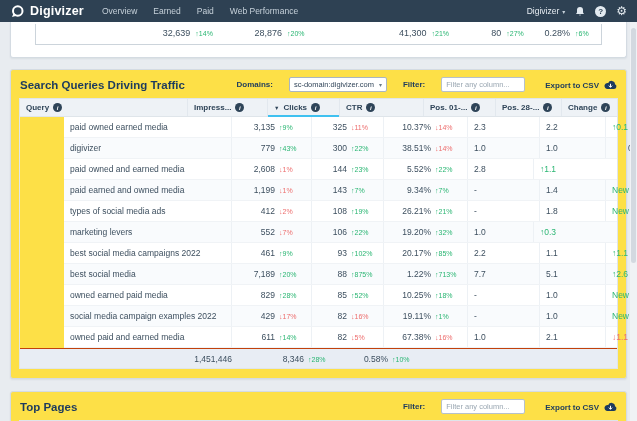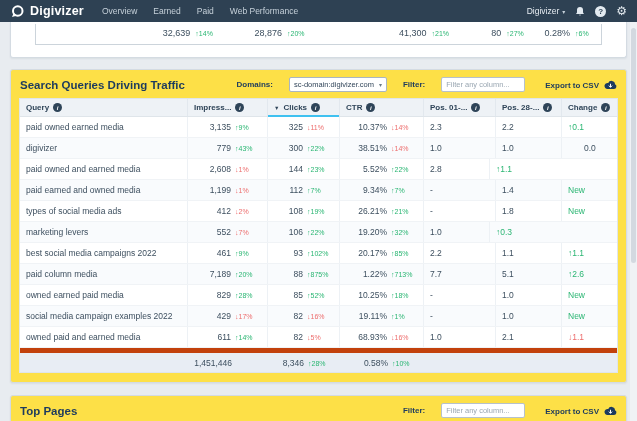--- a/index.html
+++ b/index.html
@@ -43,29 +43,29 @@
   
   .sq-table { margin:0 8px 9px; border:1px solid #dfe5ea; }
   .t-head { display:flex; background:#eef2f6; border-bottom:1px solid #dfe5ea;justify-content:center; }
   .h-cell { display:flex; align-items:center; gap:4px; padding:4px 6px; font-size:8px; font-weight:bold; color:#2e4458; border-right:1px solid #e2e8ee; position:relative; cursor:pointer; }
   .h-cell:last-child { border-right:none; }
   .h-cell.sorted::after { content:""; position:absolute; left:0; right:0; bottom:-1px; height:2px; background:#3fc1f0; }
   .sort-arrow { font-size:5.5px; color:#2e4458; }
   .info-icon { width:9px; height:9px; min-width:9px; border-radius:50%; background:#2e4458; color:#fff; font-size:6px; font-weight:bold; font-style:italic; display:inline-flex; align-items:center; justify-content:center; cursor:pointer; }
   .c0{width:168px}.c1{width:80px}.c2{width:72px}.c3{width:84px}.c4{width:72px}.c5{width:66px}.c6{width:55px}
   .h-cell,.cell { flex:none; }
-  .t-row { display:flex; border-bottom:1px solid #f0f3f6; background:#fff; }
+  .t-row { display:flex; border-bottom:1px solid #f0f3f6; background:#fff;margin-left:44px; }
   .t-row:nth-child(even) { background:#f9fbfd; }
   .cell { padding:5px 6px; font-size:8.5px; color:#3d4f5f; border-right:1px solid #edf1f5; display:flex; align-items:baseline; }
   .cell:last-child { border-right:none; }
   .cell.num { justify-content:flex-end; }
   .cell .pct { font-size:7px; width:26px; min-width:26px; margin-left:4px; text-align:left; }
   .change-up { color:#2bb673; } .change-down { color:#ed6e6e;text-align:center; }
   .change-new { color:#2bb673; } .change-none { color:#3d4f5f;padding-left:16px; }
-  .t-totals { display:flex; background:#e8edf4; border-top:5px solid #c2410c; }
+  .t-totals { display:flex; background:#e8edf4; border-top:1px solid #c2410c; }
   .t-totals .cell { border-right:none; background:transparent; padding:4.5px 6px; }
 
   
   .tp-head { height:18px; background:#eef2f6; margin:0 8px; border:1px solid #dfe5ea; border-bottom:none; position:relative; }
 
   
   .scroll-track { position:fixed; right:0; top:22px; width:7px; height:399px; background:#f0f2f5; }
   .scroll-thumb { position:absolute; left:1px; top:6px; width:5px; height:235px; background:#d3d9e0; border-radius:3px; }
 
   svg { display:block; }
@@ -262,21 +262,21 @@
         </div>
         <div class="t-row">
           <div class="cell c0">
             <span>paid earned and owned media</span>
           </div>
           <div class="cell num c1">
             <span class="v">1,199</span>
             <span class="pct down">↓1%</span>
           </div>
           <div class="cell num c2">
-            <span class="v">112</span>
+            <span class="v">143</span>
             <span class="pct up">↑7%</span>
           </div>
           <div class="cell num c3">
             <span class="v">9.34%</span>
             <span class="pct up">↑7%</span>
           </div>
           <div class="cell c4">
             <span>-</span>
           </div>
           <div class="cell c5">
@@ -356,21 +356,21 @@
           </div>
           <div class="cell c5">
             <span>1.1</span>
           </div>
           <div class="cell c6">
             <span class="change-up">↑1.1</span>
           </div>
         </div>
         <div class="t-row">
           <div class="cell c0">
-            <span>paid column media</span>
+            <span>best social media</span>
           </div>
           <div class="cell num c1">
             <span class="v">7,189</span>
             <span class="pct up">↑20%</span>
           </div>
           <div class="cell num c2">
             <span class="v">88</span>
             <span class="pct up">↑875%</span>
           </div>
           <div class="cell num c3">
@@ -445,21 +445,21 @@
           </div>
           <div class="cell num c1">
             <span class="v">611</span>
             <span class="pct up">↑14%</span>
           </div>
           <div class="cell num c2">
             <span class="v">82</span>
             <span class="pct down">↓5%</span>
           </div>
           <div class="cell num c3">
-            <span class="v">68.93%</span>
+            <span class="v">67.38%</span>
             <span class="pct down">↓16%</span>
           </div>
           <div class="cell c4">
             <span>1.0</span>
           </div>
           <div class="cell c5">
             <span>2.1</span>
           </div>
           <div class="cell c6">
             <span class="change-down">↓1.1</span>

